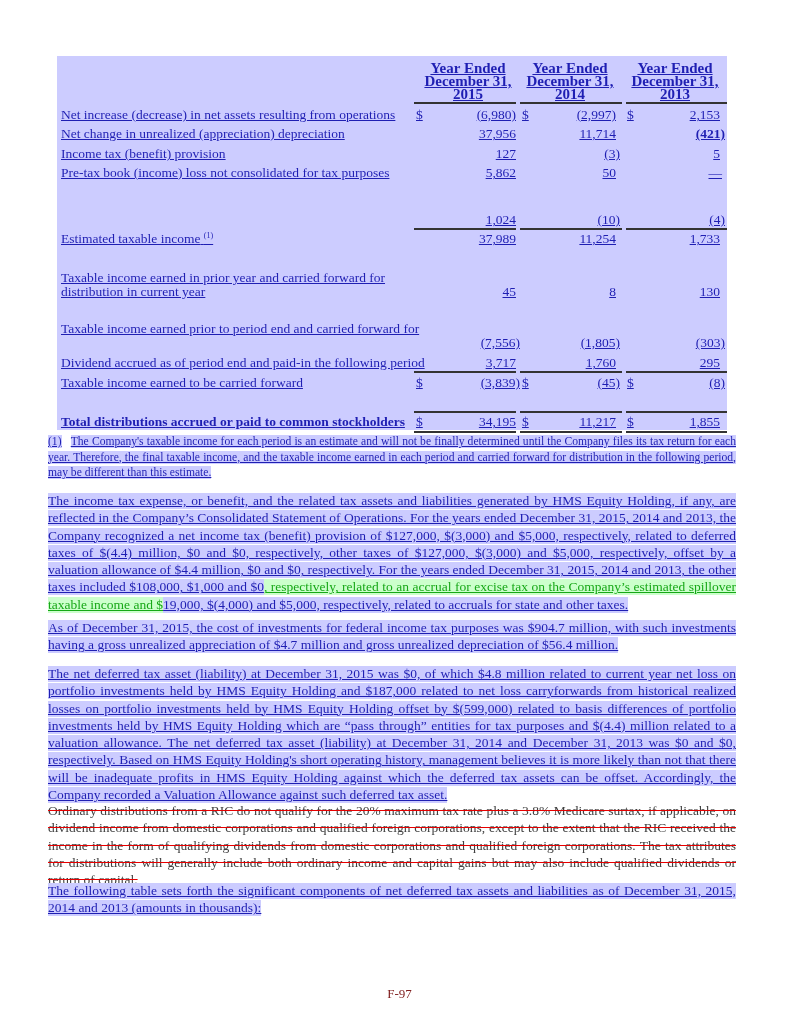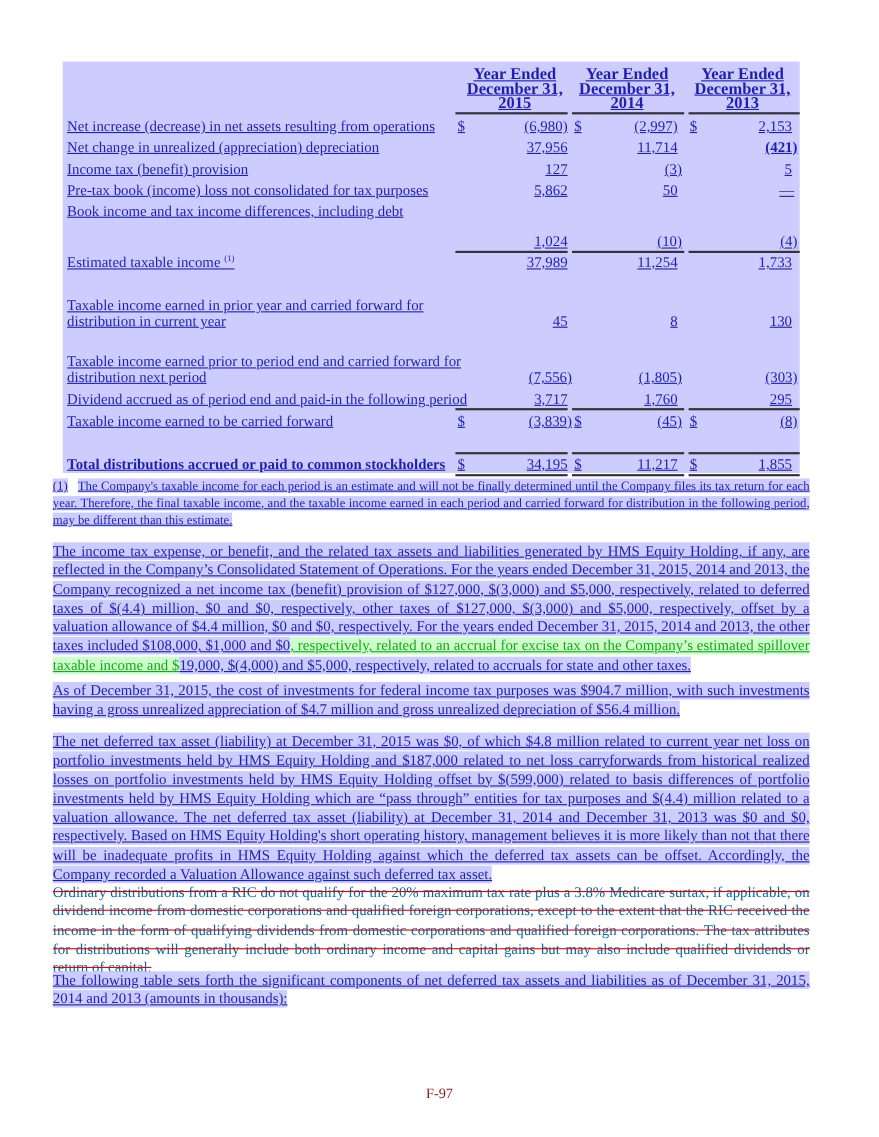--- a/index.html
+++ b/index.html
@@ -3,21 +3,21 @@
 <meta charset="utf-8">
 <style>
   html, body { margin: 0; padding: 0; background: #ffffff; }
   body {
     width: 799px; height: 1034px; position: relative; overflow: hidden;
     font-family: "Liberation Serif", "DejaVu Serif", serif;
     color: #1a1aa6;
   }
   .ins { color: #1f1fb3; text-decoration: underline; text-decoration-color: #1f1fb3; background: #ccccff; }
   .grn { color: #17a817; text-decoration: underline; background: #ccffcc; }
-  .del { color: #0369a1; text-decoration: line-through; text-decoration-color: #e60000; }
+  .del { color: #404040; text-decoration: line-through; text-decoration-color: #e60000; }
 
   .tbl-wrap { position: absolute; left: 57px; top: 56px; width: 670px; height: 374px; background: #ccccff; }
   .th { position: absolute; top: 62px; font-weight: bold; font-size: 15px; line-height: 13px; text-align: center; text-decoration: underline; color: #1f1fb3; }
   .rule { position: absolute; height: 2px; background: #333; }
   .lbl { position: absolute; left: 61px; font-size: 13.5px; line-height: 14px; color: #1f1fb3; text-decoration: underline; }
   .cell { position: absolute; font-size: 13.5px; line-height: 14px; text-align: right; color: #1f1fb3; text-decoration: underline; }
   .dol { position: absolute; font-size: 13.5px; line-height: 14px; color: #1f1fb3; text-decoration: underline; }
   .sup { font-size: 8px; vertical-align: super; line-height: 0; }
 
   .para { position: absolute; left: 48px; width: 688px; font-size: 13.5px; line-height: 17.3px; text-align: justify; }
@@ -67,21 +67,20 @@
 <div class="cell" style="left:430px;width:86px;top:147px;">127</div>
 <div class="cell" style="left:530px;width:90px;top:147px;">(3)</div>
 <div class="cell" style="left:630px;width:90px;top:147px;">5</div>
 
 <div class="lbl" style="top:166px;">Pre-tax book (income) loss not consolidated for tax purposes</div>
 <div class="cell" style="left:430px;width:86px;top:166px;">5,862</div>
 <div class="cell" style="left:530px;width:86px;top:166px;">50</div>
 <div class="cell" style="left:630px;width:92px;top:166px;">—</div>
 
 <div class="lbl" style="top:185px;">
-  <div>Book income and tax income differences, including debt</div>
 </div>
 <div class="cell" style="left:430px;width:86px;top:213px;">1,024</div>
 <div class="cell" style="left:530px;width:90px;top:213px;">(10)</div>
 <div class="cell" style="left:630px;width:95px;top:213px;">(4)</div>
 
 <div class="rule" style="left:414px;top:228px;width:102px;"></div>
 <div class="rule" style="left:520px;top:228px;width:102px;"></div>
 <div class="rule" style="left:626px;top:228px;width:101px;"></div>
 
 <div class="lbl" style="top:232px;">
@@ -95,21 +94,20 @@
 <div class="lbl" style="top:271px;">
   <div>Taxable income earned in prior year and carried forward for</div>
   <div>distribution in current year</div>
 </div>
 <div class="cell" style="left:430px;width:86px;top:285px;">45</div>
 <div class="cell" style="left:530px;width:86px;top:285px;">8</div>
 <div class="cell" style="left:630px;width:90px;top:285px;">130</div>
 
 <div class="lbl" style="top:322px;">
   <div>Taxable income earned prior to period end and carried forward for</div>
-  <div>distribution next period</div>
 </div>
 <div class="cell" style="left:430px;width:90px;top:336px;">(7,556)</div>
 <div class="cell" style="left:530px;width:90px;top:336px;">(1,805)</div>
 <div class="cell" style="left:630px;width:95px;top:336px;">(303)</div>
 
 <div class="lbl" style="top:356px;">Dividend accrued as of period end and paid-in the following period</div>
 <div class="cell" style="left:430px;width:86px;top:356px;">3,717</div>
 <div class="cell" style="left:530px;width:86px;top:356px;">1,760</div>
 <div class="cell" style="left:630px;width:90px;top:356px;">295</div>
 

